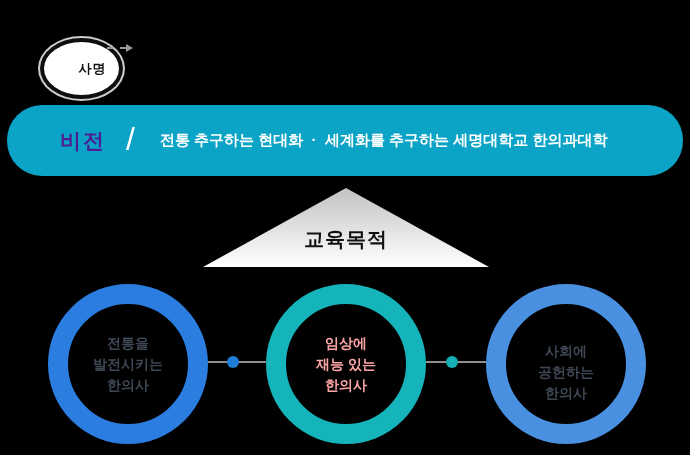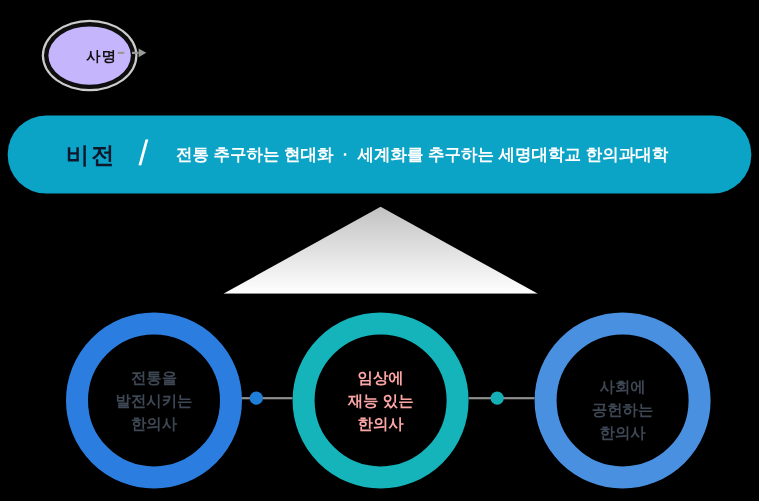--- a/index.html
+++ b/index.html
@@ -16,24 +16,24 @@
   }
   .canvas {
     position: absolute;
     inset: 0;
   }
 
   
   .mission-circle {
     position: absolute;
     left: 40px;
-    top: 20px;
+    top: 38px;
     width: 53px;
     height: 53px;
-    background: #c4b5fd;
+    background: #ffffff;
     border: 4px solid #0e0e0e;
     border-radius: 50%;
     box-shadow: 0 0 0 2px #cccccc;
     display: flex;
     align-items: center;
     justify-content: center;
     padding-left: 22px;
   }
   .mission-label {
     font-size: 13px;
@@ -138,21 +138,21 @@
     width: 120px;
     height: 120px;
     border-width: 20px;
     border-style: solid;
     border-radius: 50%;
     background: transparent;
     display: flex;
     align-items: center;
     justify-content: center;
   }
-  .goal-1 { left: 60px; text-decoration: underline; }
+  .goal-1 { left: 48px; text-decoration: underline; }
   .goal-2 { left: 266px; }
   .goal-3 { left: 486px; }
   .goal-text {
     font-size: 14px;
     line-height: 21px;
     font-weight: bold;
     text-align: center;
     white-space: pre-line;
   }
 </style>
@@ -162,34 +162,35 @@
 <div class="canvas">
 
   <div class="mission-circle">
     <span class="mission-label">사명</span>
   </div>
 
   <div class="dash-line" style="border-top-color: rgb(153, 153, 153);"></div>
   <div class="arrow-head" style="border-left-color: rgb(153, 153, 153);"></div>
 
   <div class="vision-bar" style="background-color: rgb(11, 163, 198);">
-    <span class="vision-label" style="color: #0f172a;">비전</span>
+    <span class="vision-label" style="color: #4c1d95;">비전</span>
     <span class="vision-slash" style="color: rgb(255, 255, 255);">/</span>
     <span class="vision-statement" style="color: rgb(255, 255, 255);">전통 추구하는 현대화  ·  세계화를 추구하는 세명대학교 한의과대학</span>
   </div>
 
   <svg class="triangle-svg" width="286" height="79" viewBox="0 0 286 79">
     <defs>
       <linearGradient id="triGrad" x1="0" y1="0" x2="0" y2="1">
         <stop offset="0%" stop-color="#C2C2C2"></stop>
         <stop offset="100%" stop-color="#FFFFFF"></stop>
       </linearGradient>
     </defs>
     <polygon points="143,0 286,79 0,79" fill="url(#triGrad)"></polygon>
   </svg>
+  <div class="purpose-label">교육목적</div>
 
   <div class="connector connector-1" style="background-color: rgb(143, 143, 143);">
     <span class="connector-dot" style="background-color: rgb(31, 126, 216);"></span>
   </div>
   <div class="connector connector-2" style="background-color: rgb(143, 143, 143);">
     <span class="connector-dot" style="background-color: rgb(20, 176, 181);"></span>
   </div>
 
   <div class="goal-ring goal-1" style="border-color: rgb(43, 125, 223);">
     <span class="goal-text" style="color: rgb(62, 71, 84);">전통을

